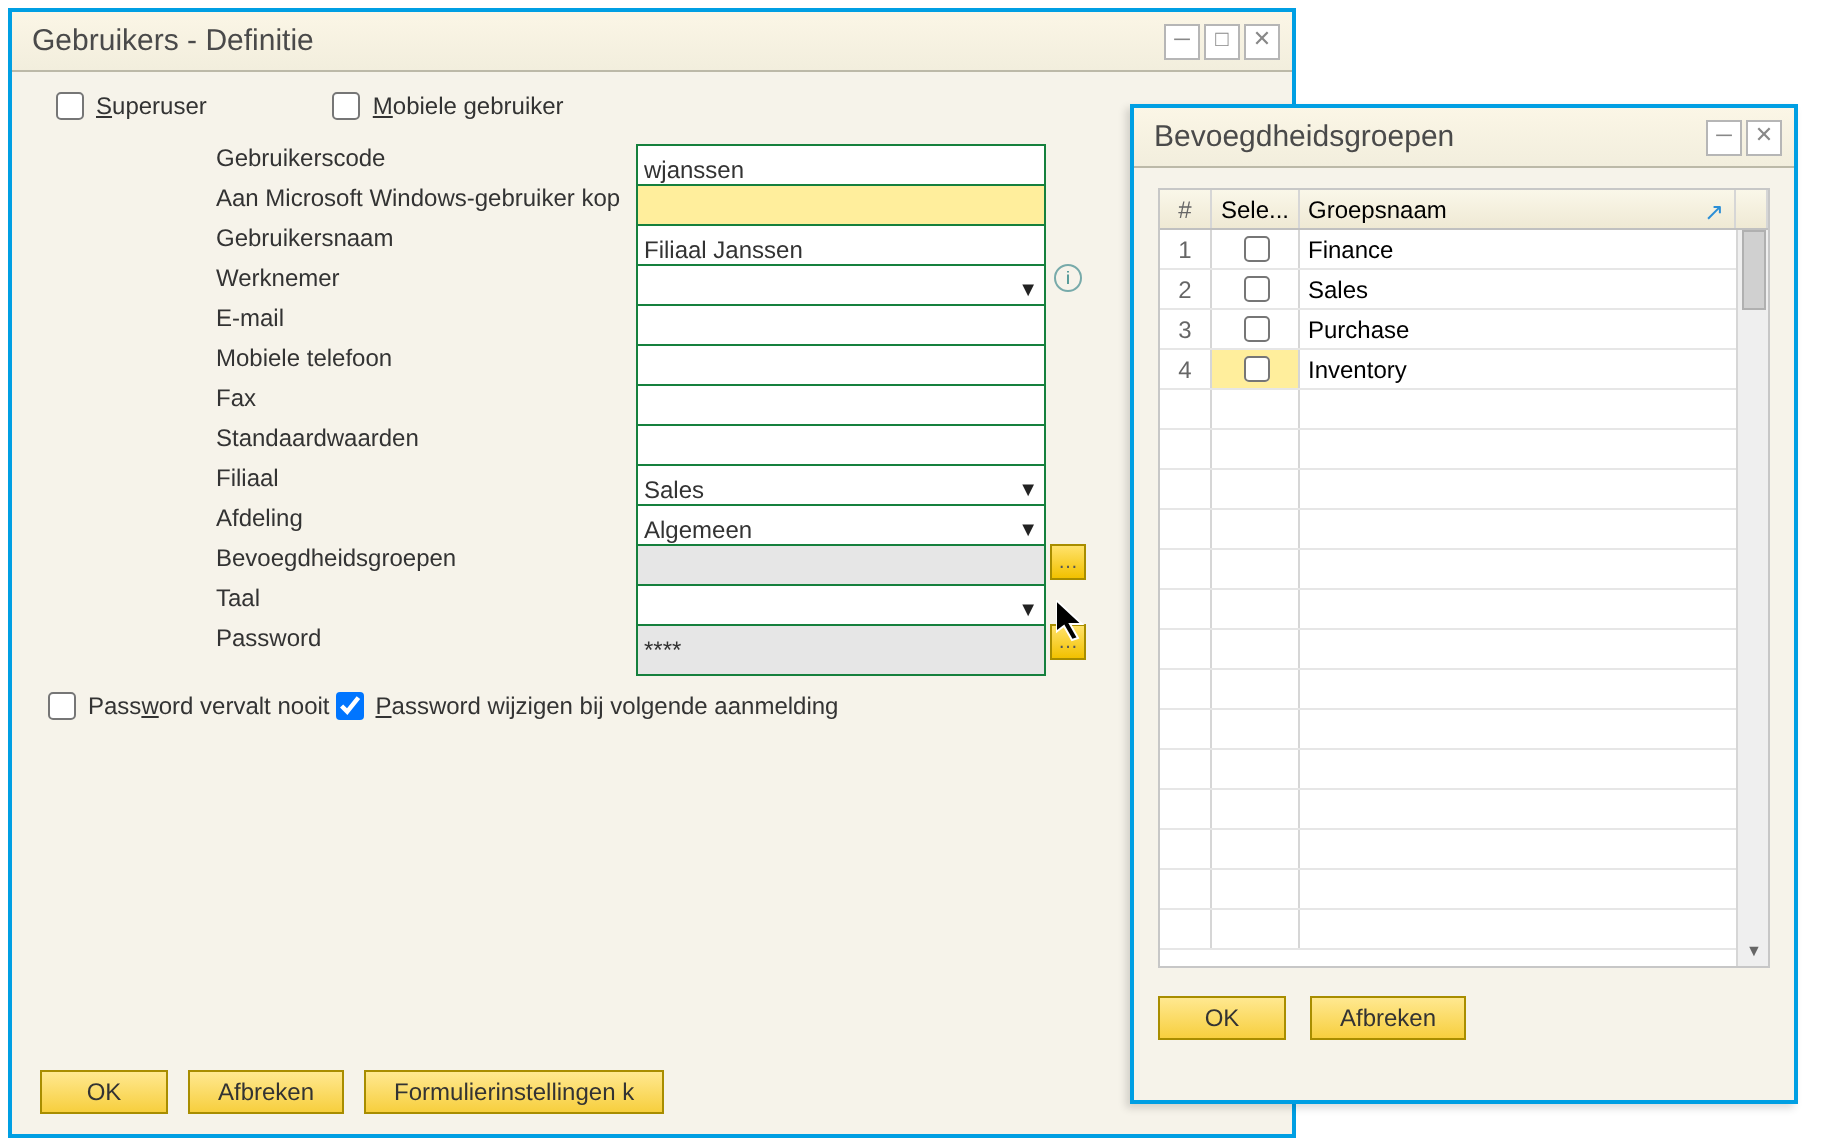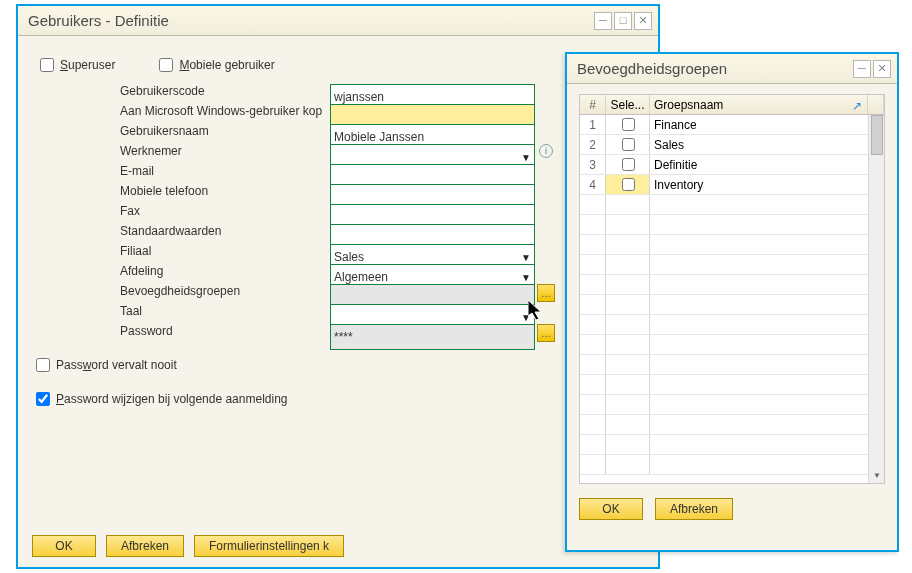--- a/index.html
+++ b/index.html
@@ -1,20 +1,20 @@
 <!DOCTYPE html>
 <html><head>
 <meta charset="utf-8">
 <style>
   * { box-sizing: border-box; font-family: Tahoma, Arial, sans-serif; font-size: 12px; }
   body { margin: 0; padding: 4px; background: #fff; width: 912px; height: 573px; position: relative; }
 
   .window-main {
     position: absolute;
-    left: 16px; top: 4px;
+    left: 4px; top: 4px;
     width: 644px; height: 565px;
     border: 2px solid #009fe3;
     background: #f6f3ea;
   }
   .window-popup {
     position: absolute;
     left: 565px; top: 52px;
     width: 334px; height: 500px;
     border: 2px solid #009fe3;
     background: #f6f3ea;
@@ -32,21 +32,21 @@
   .titlebar-title { flex: 1; font-size: 15px; color: #4a4a4a; }
   .titlebar-btns { display: flex; gap: 2px; }
   .titlebar-btn {
     width: 18px; height: 18px; border: 1px solid #b6b6b6; background: #fff;
     display: flex; align-items: center; justify-content: center;
     color: #888; font-size: 11px; line-height: 1;
   }
 
   .window-body { padding: 10px 14px; }
 
-  .top-checks { display: flex; gap: 44px; margin: 12px 0 12px 8px; }
+  .top-checks { display: flex; gap: 63px; margin: 0 0 12px 8px; }
   .chk { display: flex; align-items: center; gap: 6px; }
   .chk input { width: 14px; height: 14px; margin:0;}
   .chk label { color: #333; }
   .chk label .ul { text-decoration: underline; }
 
   .form { margin-left: 88px; }
   .form-row { display: flex; align-items: flex-start; height: 20px; margin-bottom: 0px;}
   .form-row .lbl { width: 210px; color: #333; }
   .form-row .fld { width: 205px; height: 18px; border: 1px solid #15803d; background: #fff; padding: 12px 3px; font-size: 12px; color: #333; display:flex; align-items:center;}
   .fld-yellow { background: #ffee9c !important; }
@@ -55,21 +55,21 @@
   .caret { font-size: 10px; color: #222; }
   .ext-btn {
     width: 18px; height: 18px; border: 1px solid #a88d00; background: linear-gradient(#ffe26b,#f2c100);
     display:inline-flex; align-items:center; justify-content:center; margin-left: 2px; color:#555; font-size:10px;
     position:relative;
   }
   .info-icon {
     width: 14px; height:14px; border:1px solid #7aa; border-radius:50%; color:#388; font-size:9px; display:inline-flex; align-items:center; justify-content:center; margin-left:4px;
   }
 
-  .bottom-checks { margin: 14px 0 0 4px; display:flex; flex-direction:column; gap:20px;}
+  .bottom-checks { margin: 14px 0 0 4px; display:flex; flex-direction:row; gap:3px;}
   .buttons { position: absolute; left: 14px; bottom: 10px; display:flex; gap:10px;}
   .btn {
     height: 22px; border: 1px solid #a88d00; background: linear-gradient(#ffe890,#f7cf3e);
     padding: 0 14px; color: #333; display:inline-flex; align-items:center; justify-content:center;
     min-width: 64px;
   }
 
   
   .popup-body { padding: 10px 12px; }
   .grid {
@@ -129,21 +129,21 @@
       </div>
       <div class="form-row">
         <div class="lbl">Aan Microsoft Windows-gebruiker kop</div>
         <div class="fld fld-yellow">
             <span></span>
           </div>
       </div>
       <div class="form-row">
         <div class="lbl">Gebruikersnaam</div>
         <div class="fld">
-            <span>Mobiele Janssen</span>
+            <span>Filiaal Janssen</span>
           </div>
       </div>
       <div class="form-row">
         <div class="lbl">Werknemer</div>
         <div class="fld fld-drop">
             <span></span>
             <span class="caret">▼</span>
           </div>
         <span class="info-icon">i</span>
       </div>
@@ -257,21 +257,21 @@
           <div class="gd-cell col-sel">
               <input type="checkbox" style="">
             </div>
           <div class="gd-cell col-name">Sales</div>
         </div>
         <div class="grid-row">
           <div class="gd-cell col-num">3</div>
           <div class="gd-cell col-sel">
               <input type="checkbox" style="">
             </div>
-          <div class="gd-cell col-name">Definitie</div>
+          <div class="gd-cell col-name">Purchase</div>
         </div>
         <div class="grid-row">
           <div class="gd-cell col-num">4</div>
           <div class="gd-cell col-sel row-hi">
               <input type="checkbox" style="">
             </div>
           <div class="gd-cell col-name">Inventory</div>
         </div>
 
         <div class="grid-row empty">

